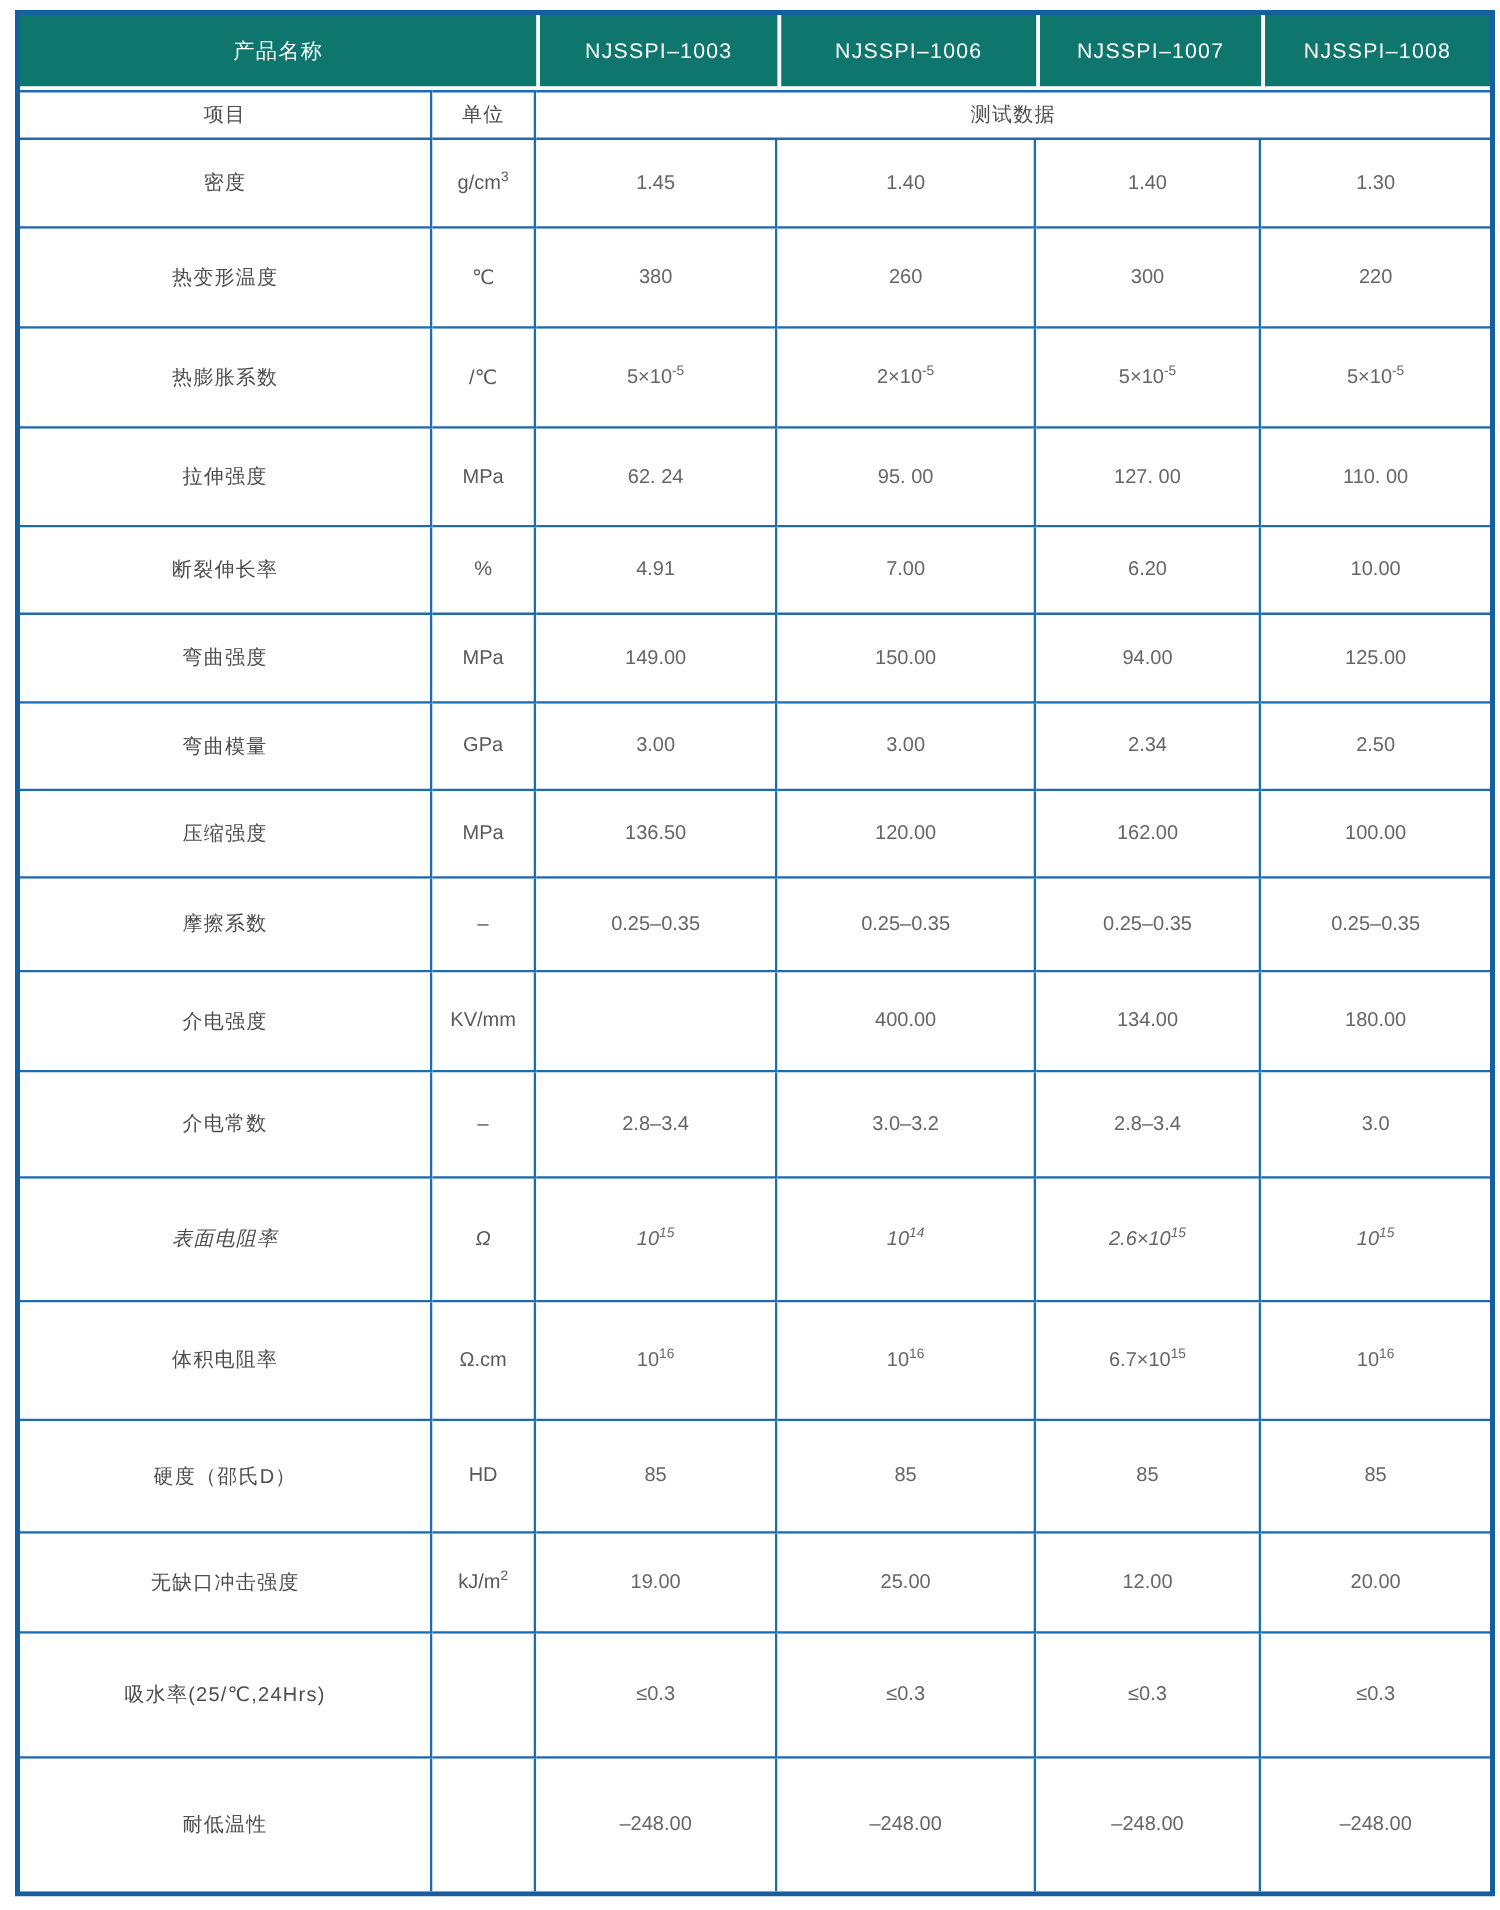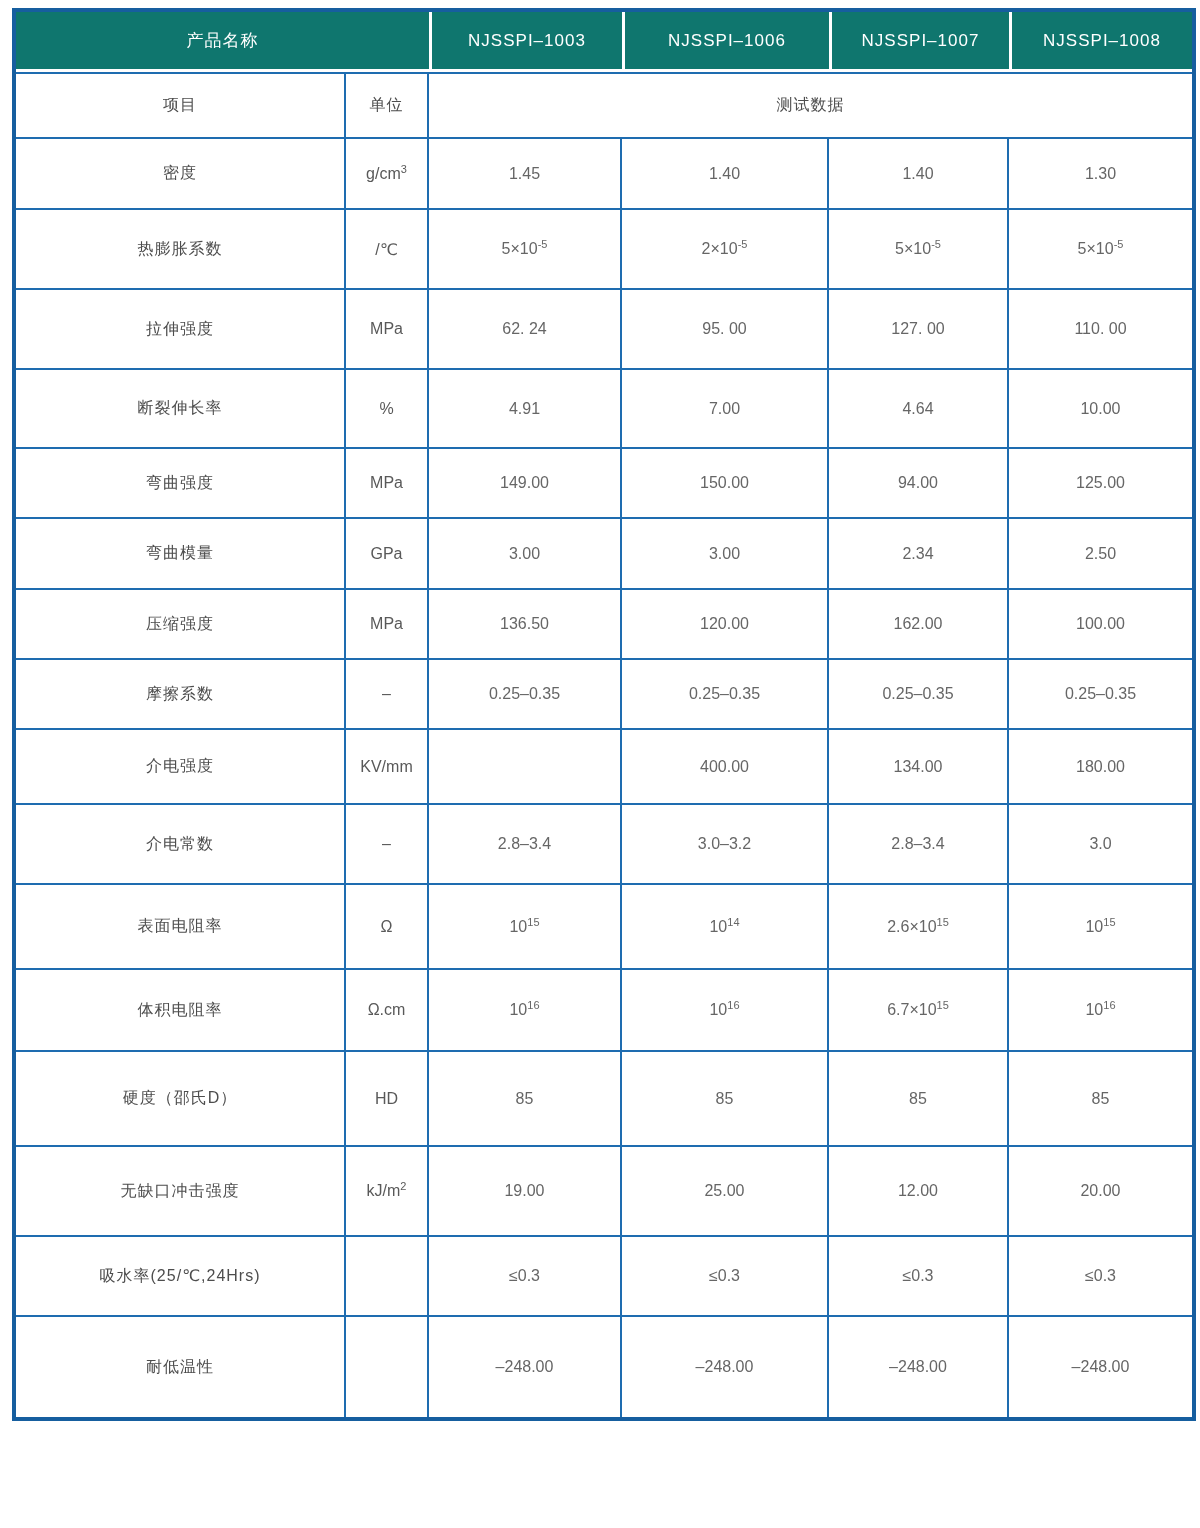--- a/index.html
+++ b/index.html
@@ -30,21 +30,21 @@
     font-size: 17px;
     font-weight: 500;
     letter-spacing: 1px;
     text-align: center;
     vertical-align: middle;
     border: none;
     border-bottom: 3px solid #ffffff;
   }
   thead tr.product-header th + th { border-left: 3px solid #ffffff; }
   
-  thead tr.subheader { height: 67px; margin-left: 12px; }
+  thead tr.subheader { height: 40px; margin-left: 12px; }
   thead tr.subheader th {
     background: #ffffff;
     color: #4D4D4D;
     font-size: 16px;
     font-weight: normal;
     letter-spacing: 1px;
     text-align: center;
     vertical-align: middle;
     border: none;
     border-top: 2px solid #1E6CB0;
@@ -74,21 +74,21 @@
   tbody tr:nth-child(2)  { height: 80px;  }
   tbody tr:nth-child(3)  { height: 80px;  }
   tbody tr:nth-child(4)  { height: 79px;  }
   tbody tr:nth-child(5)  { height: 70px;  }
   tbody tr:nth-child(6)  { height: 71px;  }
   tbody tr:nth-child(7)  { height: 70px;  }
   tbody tr:nth-child(8)  { height: 70px;  }
   tbody tr:nth-child(9)  { height: 75px;  }
   tbody tr:nth-child(10) { height: 80px;  }
   tbody tr:nth-child(11) { height: 85px; margin-top: 48px;  }
-  tbody tr:nth-child(12) { height: 82px;  }
+  tbody tr:nth-child(12) { height: 99px; font-style: italic;  }
   tbody tr:nth-child(13) { height: 95px;  }
   tbody tr:nth-child(14) { height: 90px;  }
   tbody tr:nth-child(15) { height: 80px;  }
   tbody tr:nth-child(16) { height: 100px; }
   tbody tr:nth-child(17) { height: 106px; }
 </style>
 </head>
 <body>
 
 <div class="page">
@@ -118,41 +118,49 @@
     <tbody>
         <tr>
           <td class="item-cell">密度</td>
           <td class="unit-cell">g/cm<sup>3</sup></td>
           <td class="value-cell">1.45</td>
           <td class="value-cell">1.40</td>
           <td class="value-cell">1.40</td>
           <td class="value-cell">1.30</td>
         </tr>
         <tr>
+          <td class="item-cell">热变形温度</td>
+          <td class="unit-cell">℃</td>
+          <td class="value-cell">380</td>
+          <td class="value-cell">260</td>
+          <td class="value-cell">300</td>
+          <td class="value-cell">220</td>
+        </tr>
+        <tr>
           <td class="item-cell">热膨胀系数</td>
           <td class="unit-cell">/℃</td>
           <td class="value-cell">5×10<sup>-5</sup></td>
           <td class="value-cell">2×10<sup>-5</sup></td>
           <td class="value-cell">5×10<sup>-5</sup></td>
           <td class="value-cell">5×10<sup>-5</sup></td>
         </tr>
         <tr>
           <td class="item-cell">拉伸强度</td>
           <td class="unit-cell">MPa</td>
           <td class="value-cell">62. 24</td>
           <td class="value-cell">95. 00</td>
           <td class="value-cell">127. 00</td>
           <td class="value-cell">110. 00</td>
         </tr>
         <tr>
           <td class="item-cell">断裂伸长率</td>
           <td class="unit-cell">%</td>
           <td class="value-cell">4.91</td>
           <td class="value-cell">7.00</td>
-          <td class="value-cell">4.64</td>
+          <td class="value-cell">6.20</td>
           <td class="value-cell">10.00</td>
         </tr>
         <tr>
           <td class="item-cell">弯曲强度</td>
           <td class="unit-cell">MPa</td>
           <td class="value-cell">149.00</td>
           <td class="value-cell">150.00</td>
           <td class="value-cell">94.00</td>
           <td class="value-cell">125.00</td>
         </tr>

